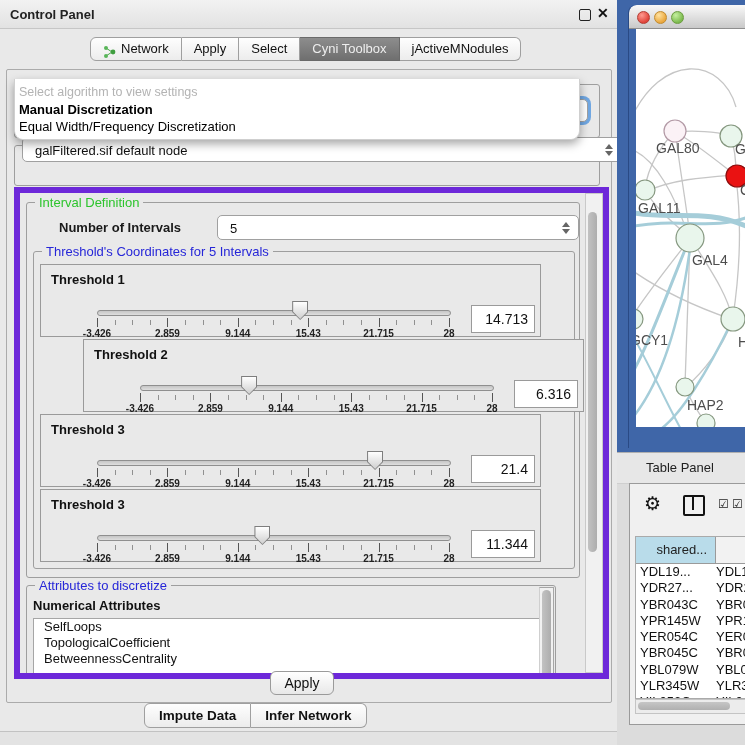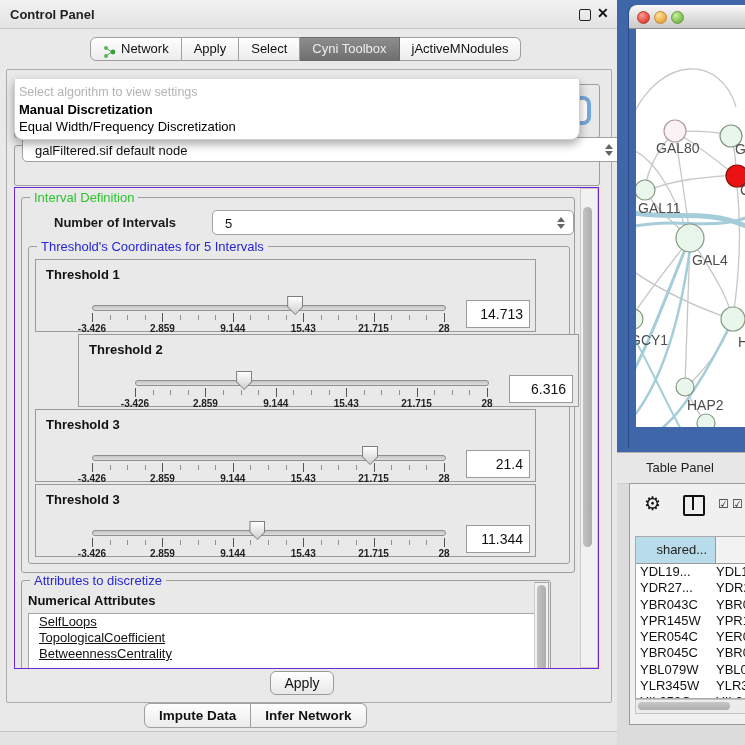--- a/index.html
+++ b/index.html
@@ -46,21 +46,21 @@
   
   .popup{left:14px;top:79px;width:564px;height:60px;background:#fff;z-index:50;
          border:1px solid #cfcfcf;border-top:none;border-radius:0 0 9px 9px;
          box-shadow:0 4px 10px rgba(0,0,0,.35);}
   .popup-item{position:absolute;left:4px;right:4px;height:17px;line-height:17px;font-size:13px;}
   .popup-placeholder{top:5px;color:#b3b3b3;font-size:12.5px;}
   .popup-bold{top:22px;font-weight:bold;color:#000;}
   .popup-normal{top:39px;color:#000;}
 
   
-  .main-panel{left:14px;top:187px;width:583px;height:480px;border:1px solid #6d28d9;
+  .main-panel{left:14px;top:187px;width:583px;height:480px;border:6px solid #6d28d9;
               background:#e9e9e9;overflow:hidden;}
   .v-scrollbar{position:absolute;background:#f1f1f1;border:1px solid #c9c9c9;}
   .v-thumb{position:absolute;left:2px;width:9px;background:linear-gradient(90deg,#c2c2c2,#adadad);border-radius:5px;}
   .main-scroll{left:565px;top:0px;width:16px;height:478px;}
   .main-scroll .v-thumb{top:18px;height:340px;}
 
   
   .id-group{left:6px;top:9px;width:552px;height:374px;}
   .nint-label{left:32px;top:17px;font-size:13px;font-weight:bold;}
   .nint-combo{left:190px;top:12px;width:360px;height:23px;}
@@ -80,21 +80,21 @@
          clip-path:polygon(0 0,100% 0,100% 58%,50% 100%,0 58%);background:#7e7e7e;}
   .slider-handle:after{content:"";position:absolute;left:1px;top:1px;right:1px;bottom:1px;
          clip-path:polygon(0 0,100% 0,100% 58%,50% 100%,0 58%);background:linear-gradient(#ffffff,#cfcfcf);}
   .value-box{position:absolute;left:430px;top:40px;width:56px;height:26px;background:#fff;border:1px solid #9a9a9a;
          font-size:14px;color:#111;text-align:right;line-height:26px;padding-right:6px;}
 
   
   .attr-group{left:6px;top:392px;width:528px;height:200px;}
   .attr-sub{position:absolute;left:6px;top:12px;font-size:13px;font-weight:bold;color:#111;}
   .attr-list{position:absolute;left:6px;top:32px;width:512px;height:120px;background:#fff;border:1px solid #a6a6a6;overflow:hidden;}
-  .attr-item{height:16px;line-height:16px;font-size:13px;padding-left:10px;color:#111;text-decoration:underline;}
+  .attr-item{height:16px;line-height:16px;font-size:13px;padding-left:10px;color:#111;}
   .attr-scroll{right:1px;top:1px;width:13px;height:118px;position:absolute;background:#f1f1f1;border-left:1px solid #cfcfcf;}
   .attr-scroll .v-thumb{top:2px;height:100px;left:2px;}
 
   
   .apply-btn{left:270px;top:671px;width:62px;height:22px;background:linear-gradient(#ffffff,#e8e8e8);
              border:1px solid #9a9a9a;border-radius:6px;font-size:14px;color:#111;text-align:center;line-height:22px;}
   .bottom-tabs{left:144px;top:703px;height:23px;display:flex;}
   .btab{height:23px;line-height:23px;padding:0 14px;background:linear-gradient(#fefefe,#ececec);
         border:1px solid #9f9f9f;border-left:none;font-size:13.5px;font-weight:bold;color:#111;}
   .btab.first{border-left:1px solid #9f9f9f;border-radius:6px 0 0 6px;}

